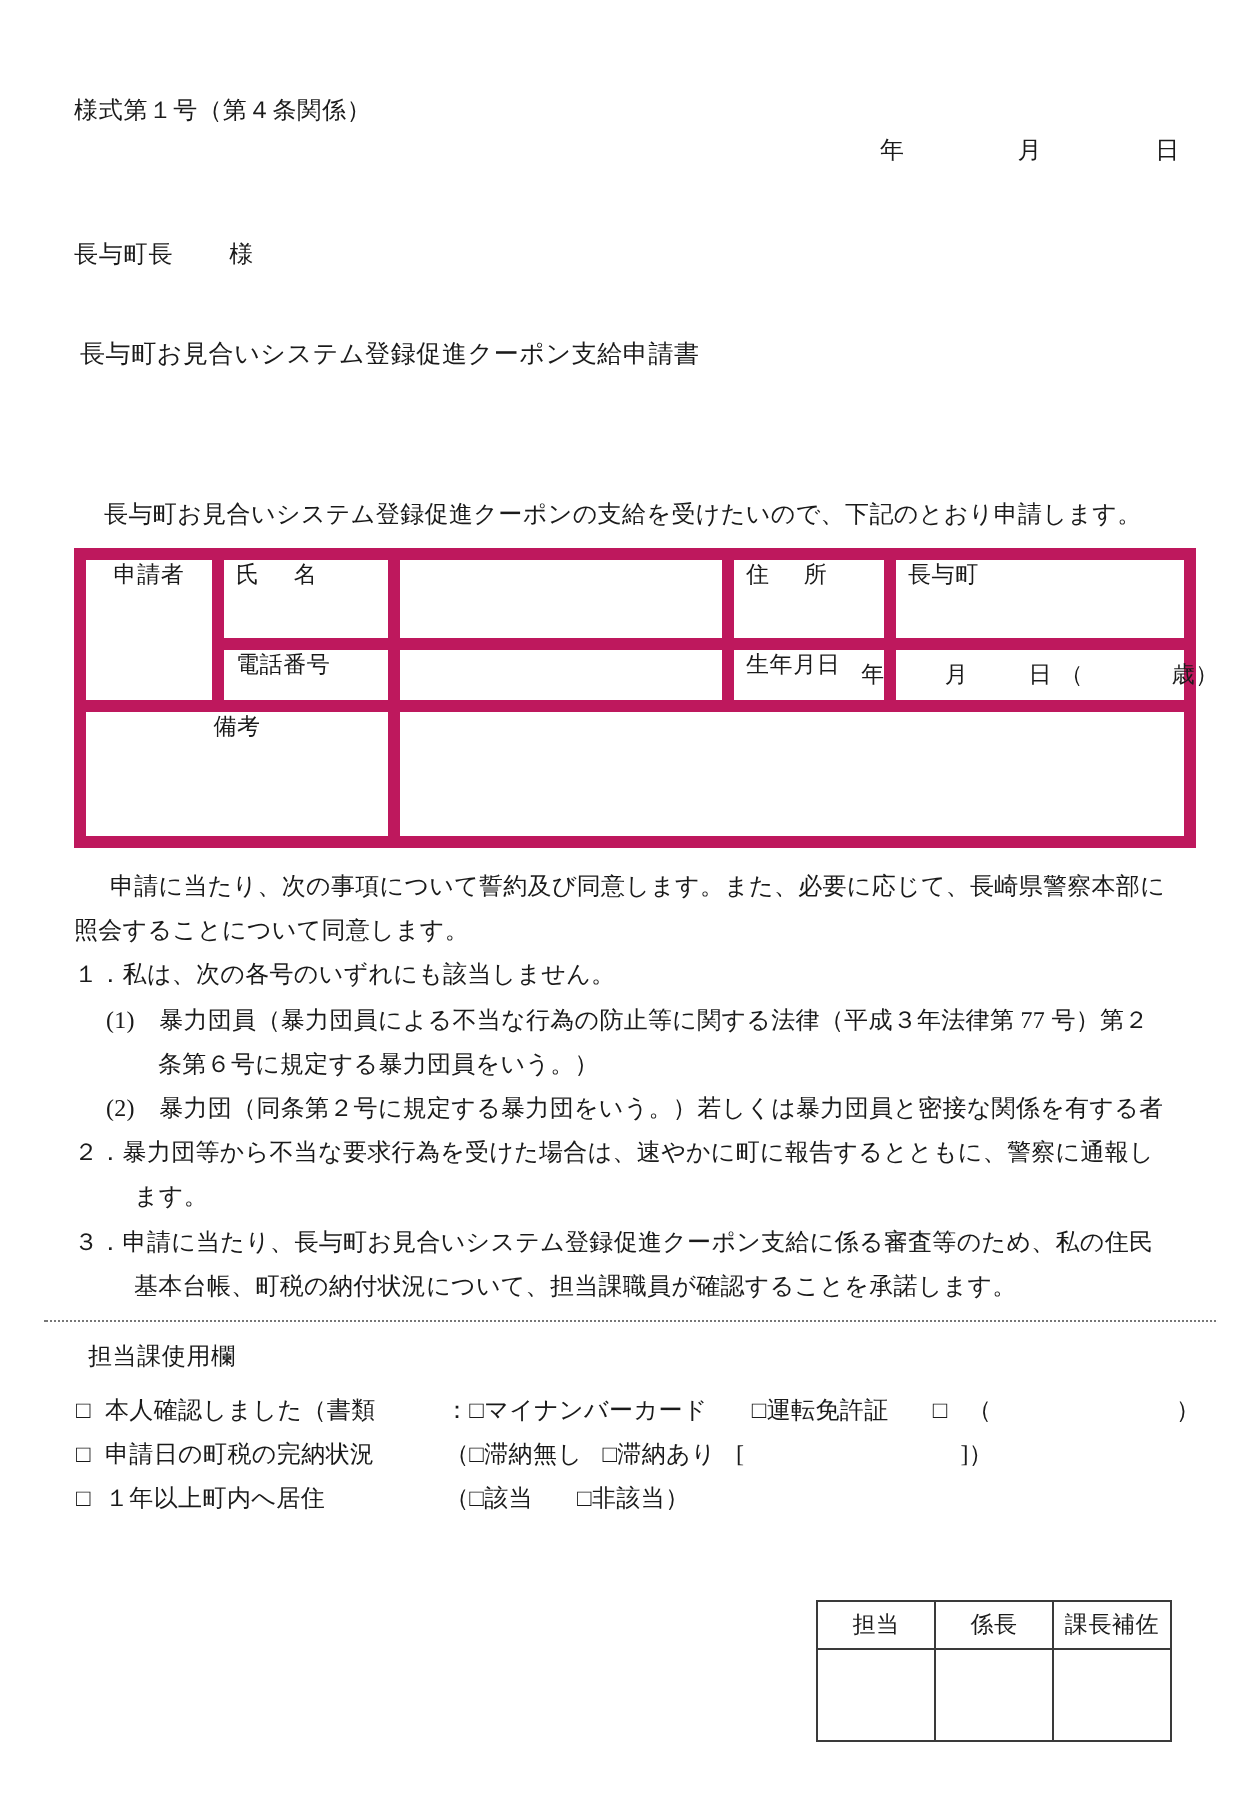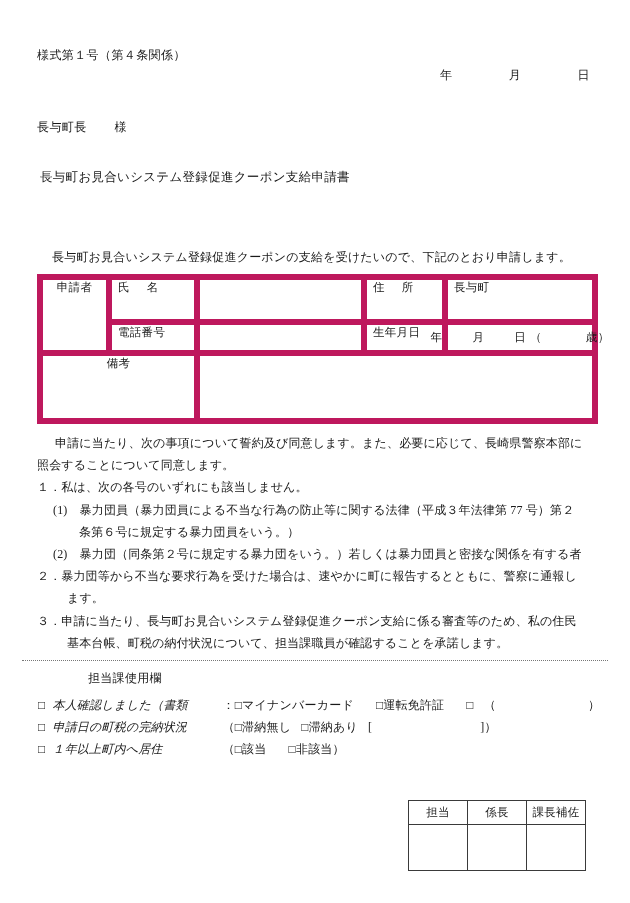--- a/index.html
+++ b/index.html
@@ -172,21 +172,20 @@
     height: 0;
   }
 
   
   .office-title {
     position: absolute;
     left: 44px;
     top: 670px;
     font-size: 12px;
     letter-spacing: 0.3px;
-    margin-left: 44px;
   }
   .office-rows {
     position: absolute;
     left: 38px;
     top: 694px;
     font-size: 12px;
     letter-spacing: 0.2px;
     line-height: 22px;
   }
   .office-row {
@@ -195,21 +194,20 @@
     white-space: nowrap;
     height: 22px;
   }
   .cbx {
     display: inline-block;
     margin-right: 7px;
   }
   .orow-label {
     display: inline-block;
     width: 170px;
-    font-style: italic;
   }
   .orow-label.w2 { width: 170px; }
   .gap-sm { display: inline-block; width: 10px; }
   .gap-md { display: inline-block; width: 22px; }
   .fill-paren {
     display: inline-block;
     width: 92px;
   }
   .fill-bracket {
     display: inline-block;

